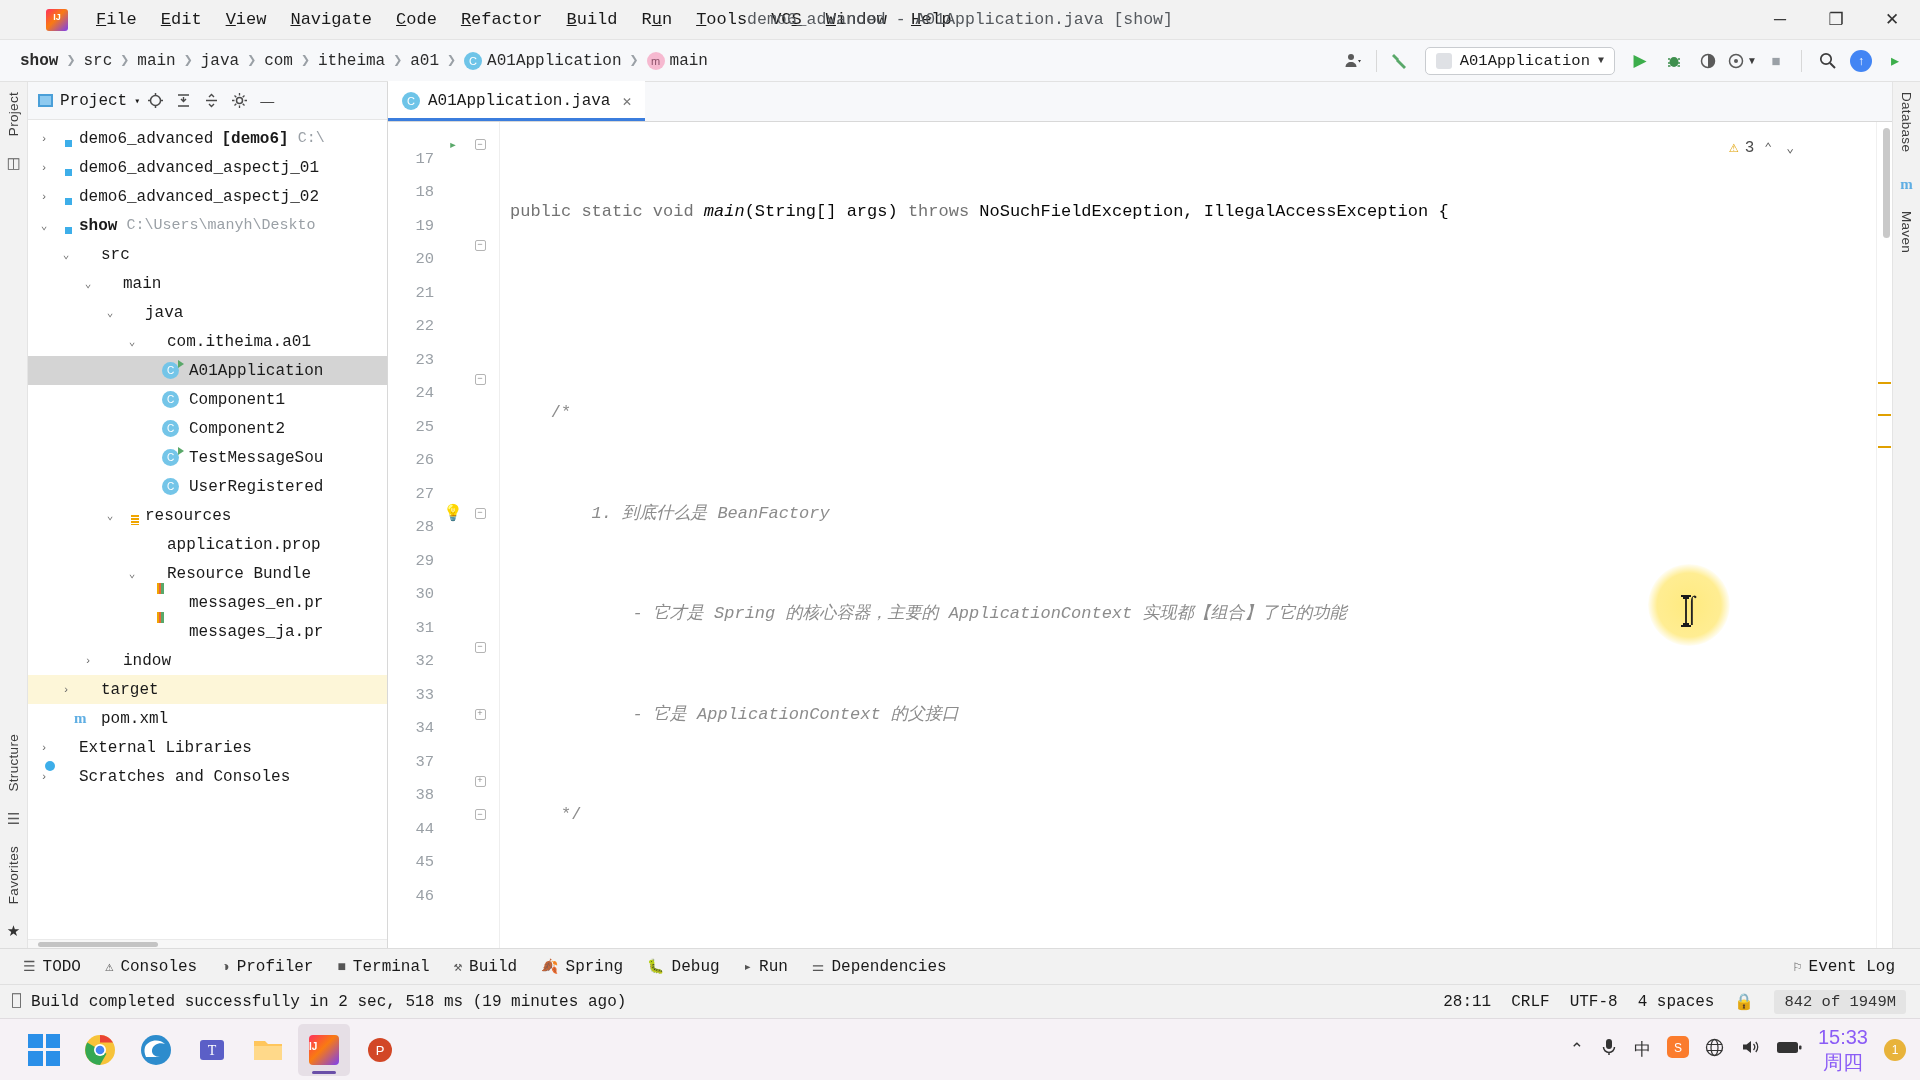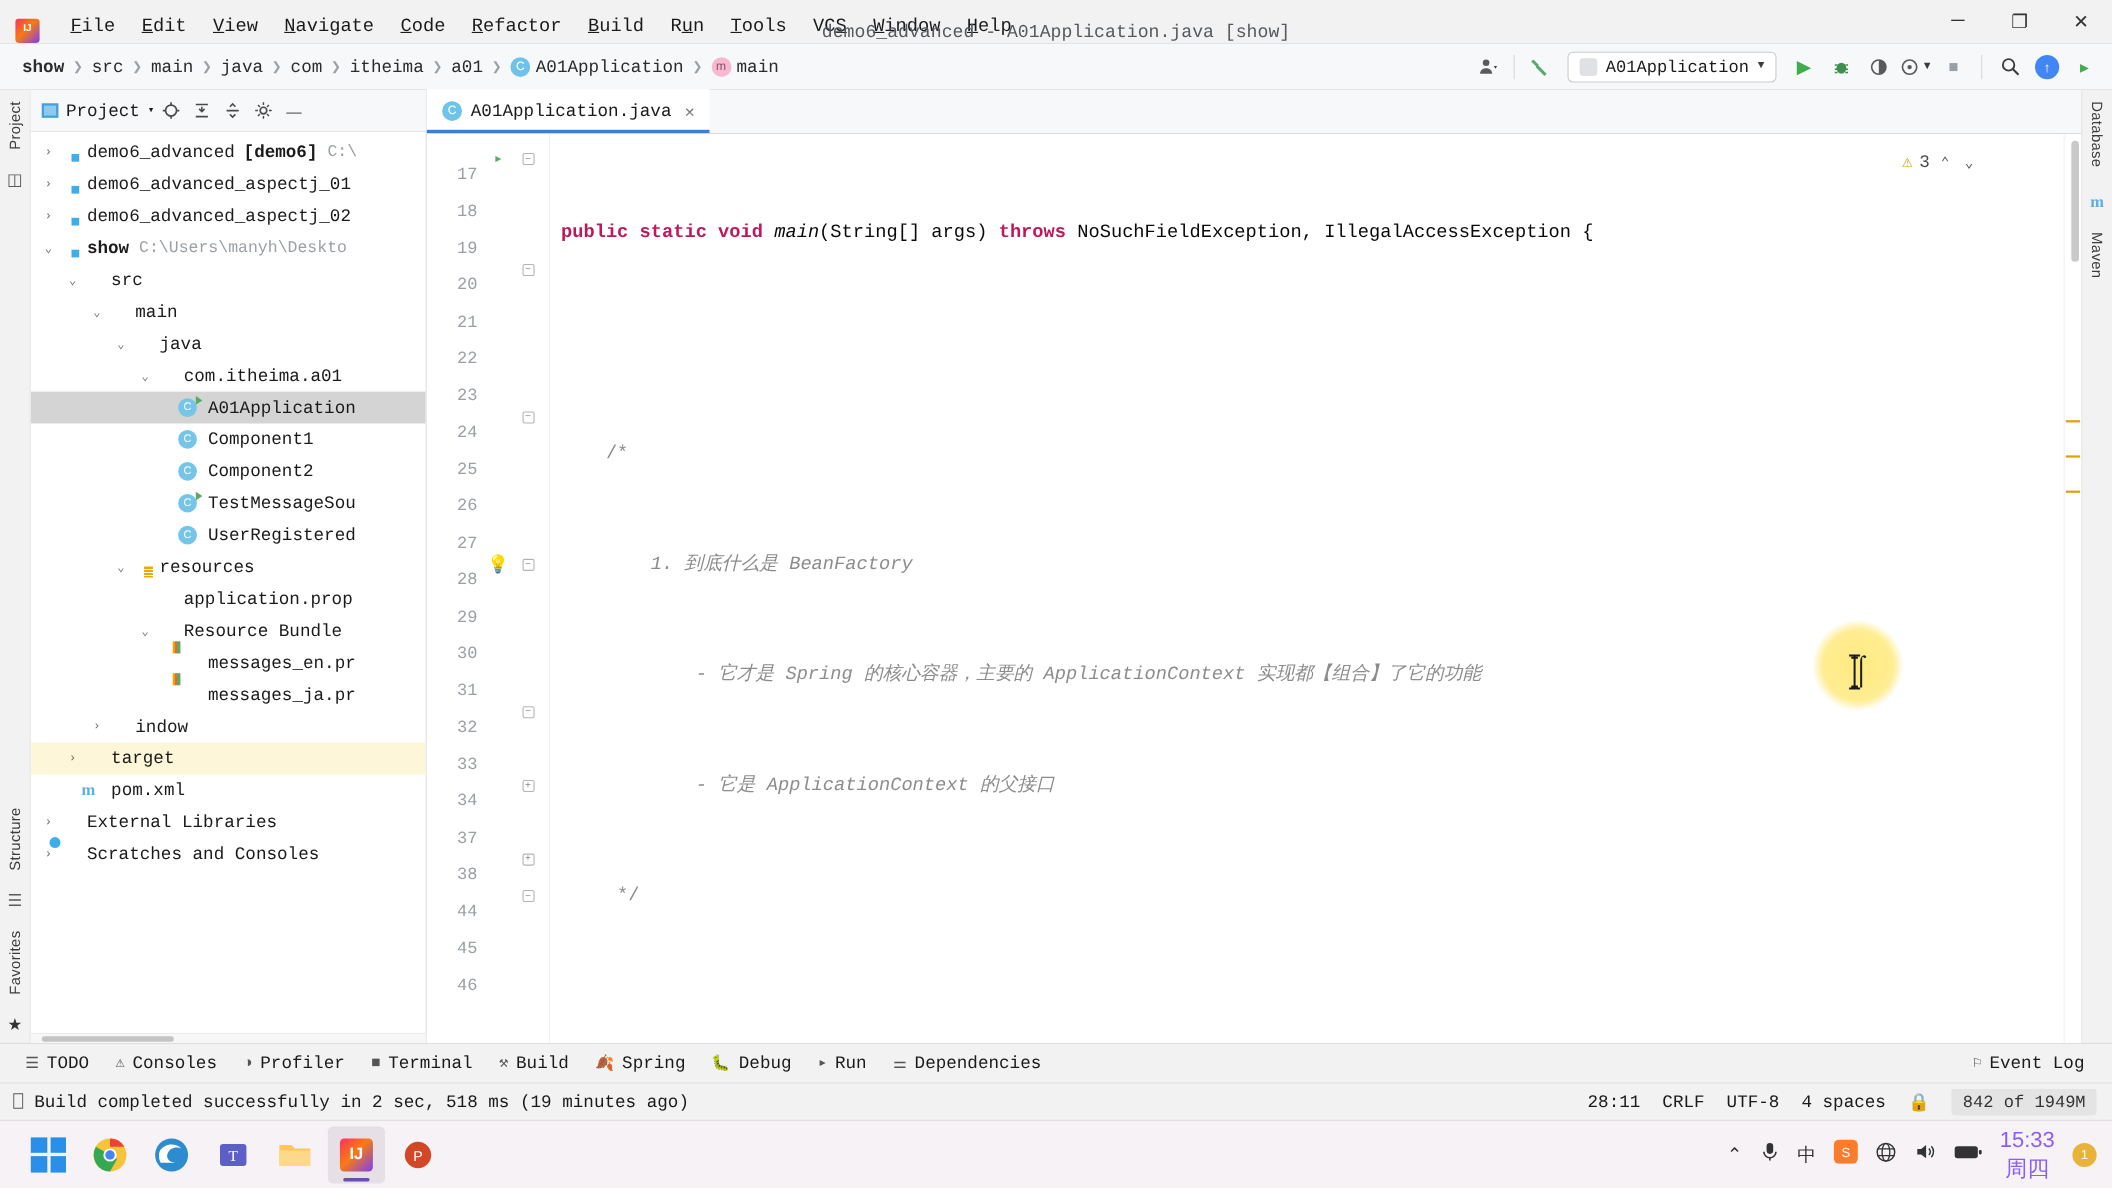--- a/index.html
+++ b/index.html
@@ -6,22 +6,22 @@
   html, body {
     width: 1920px; height: 1080px;
     background: #f2f2f2;
     font-family: "Liberation Sans", sans-serif;
     overflow: hidden;
   }
   .app { position: relative; width: 1920px; height: 1080px; display: flex; flex-direction: column; background:#f7f8fa; }
 
   
   .titlebar {
-    height: 40px; background: #f2f2f2; display: flex; align-items: flex-end;
-    border-bottom: 1px solid #e4e4e4; flex: 0 0 40px; position: relative;
+    height: 40px; background: #f2f2f2; display: flex; align-items: center;
+    border-bottom: 1px solid #e4e4e4; flex: 0 0 40px; position: relative; padding-left: 32px;
   }
   .ij-logo {
     width: 22px; height: 22px; margin-left: 14px; margin-right: 16px;
     border-radius: 3px; position: relative; flex: none;
     background: linear-gradient(135deg,#fe315d 0%, #f97a12 45%, #7b3ff2 100%);
   }
   .ij-logo::after {
     content: "IJ"; position: absolute; left: 0; right: 0; top: 3px;
     text-align: center; color: #fff; font-size: 9px; font-weight: bold;
     font-family: "Liberation Sans", sans-serif;
@@ -182,21 +182,21 @@
   .bulb { color:#f5c518; font-size:16px; }
   .fold-box { width:11px;height:11px;border:1px solid #b4b4b4;border-radius:2px;
               display:flex;align-items:center;justify-content:center;font-size:9px;color:#888;background:#fff;}
 
   .code {
     flex: 1; position: relative; padding-top: 6px; overflow: hidden;
     font-family: "Liberation Mono", monospace; font-size: 17px; line-height: 33.5px;
     white-space: pre; color: #080808;
   }
   .cline { height: 33.5px; padding-left: 10px; position: relative; }
-  .kw { color: #be185d; font-weight: bold; }
+  .kw { color: #737373; font-weight: normal; }
   .cmt { color: #8c8c8c; font-style: italic; }
   .cmt-b { color: #8c8c8c; }
   .mth { color: #080808; font-style: italic; }
 
   .cursor-glow {
     position: absolute; width: 82px; height: 82px; border-radius: 50%;
     background: radial-gradient(circle, rgba(255,233,120,.95) 0%, rgba(255,231,110,.75) 55%, rgba(255,235,140,0) 72%);
     pointer-events: none;
   }
   .ibeam { position:absolute; color:#222; font-size:26px; font-family:"Liberation Serif",serif; }
@@ -869,21 +869,21 @@
         </svg>
     </div>
     <div class="tb-app">
       <svg width="32" height="28" viewBox="0 0 32 28">
           <path d="M2 5h11l3 3h14v16H2z" fill="#ffc65c"></path>
           <path d="M2 10h28v14H2z" fill="#ffd98a"></path>
         </svg>
     </div>
     <div class="tb-app active">
       <div style="width:30px;height:30px;border-radius:4px;background:linear-gradient(135deg,#fe315d 0%,#f97a12 45%,#7b3ff2 100%);position:relative;">
-        <span style="position:absolute;left:0;right:0;top:6px;text-align:center;color:#fff;font-size:15px;font-weight:bold;">IJ</span>
+        <span style="position:absolute;left:0;right:0;top:6px;text-align:left;color:#fff;font-size:10px;font-weight:bold;">IJ</span>
       </div>
     </div>
     <div class="tb-app">
       <svg width="30" height="30" viewBox="0 0 30 30">
           <circle cx="15" cy="15" r="12" fill="#d24726"></circle>
           <text x="15" y="20" font-size="13" fill="#fff" text-anchor="middle" font-family="Liberation Sans, sans-serif">P</text>
         </svg>
     </div>
 
     <div class="tray">

